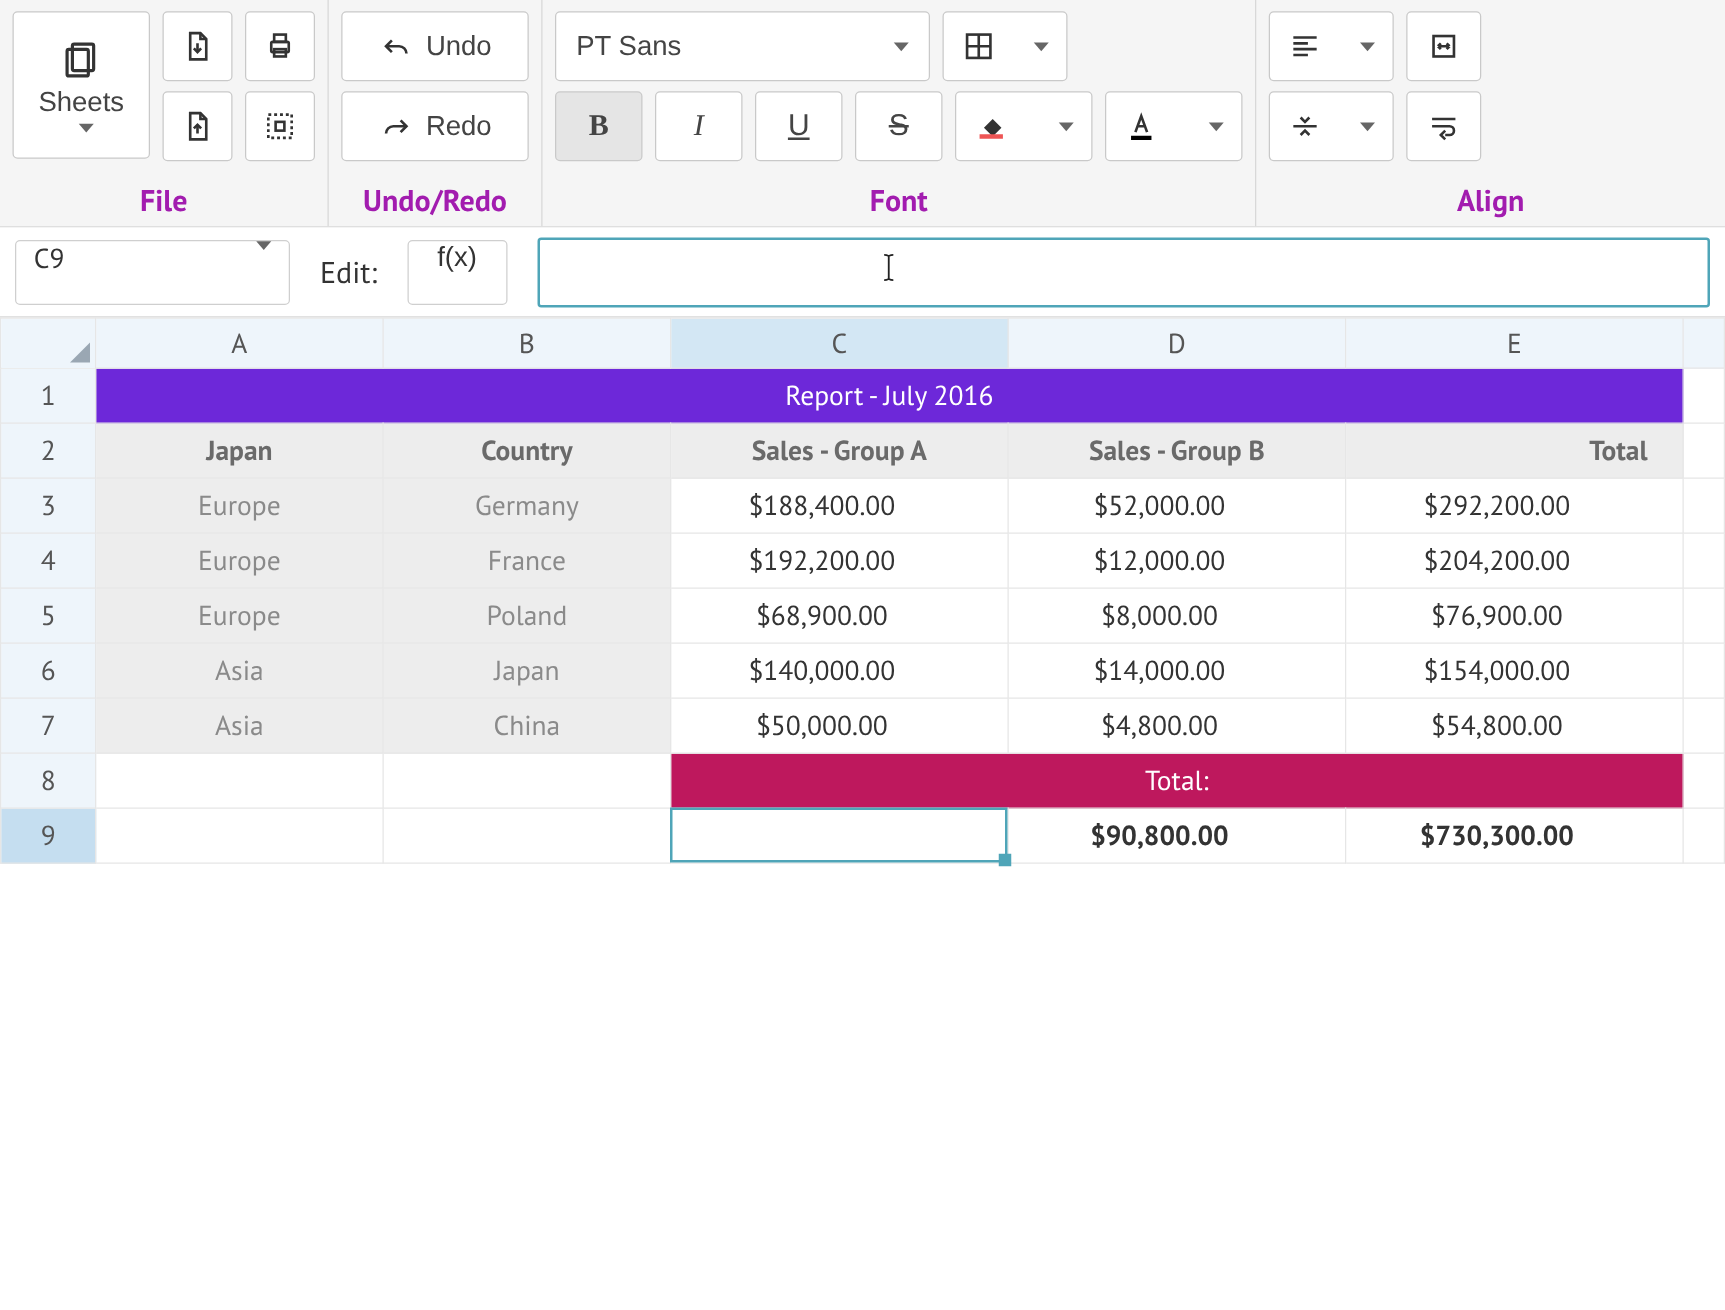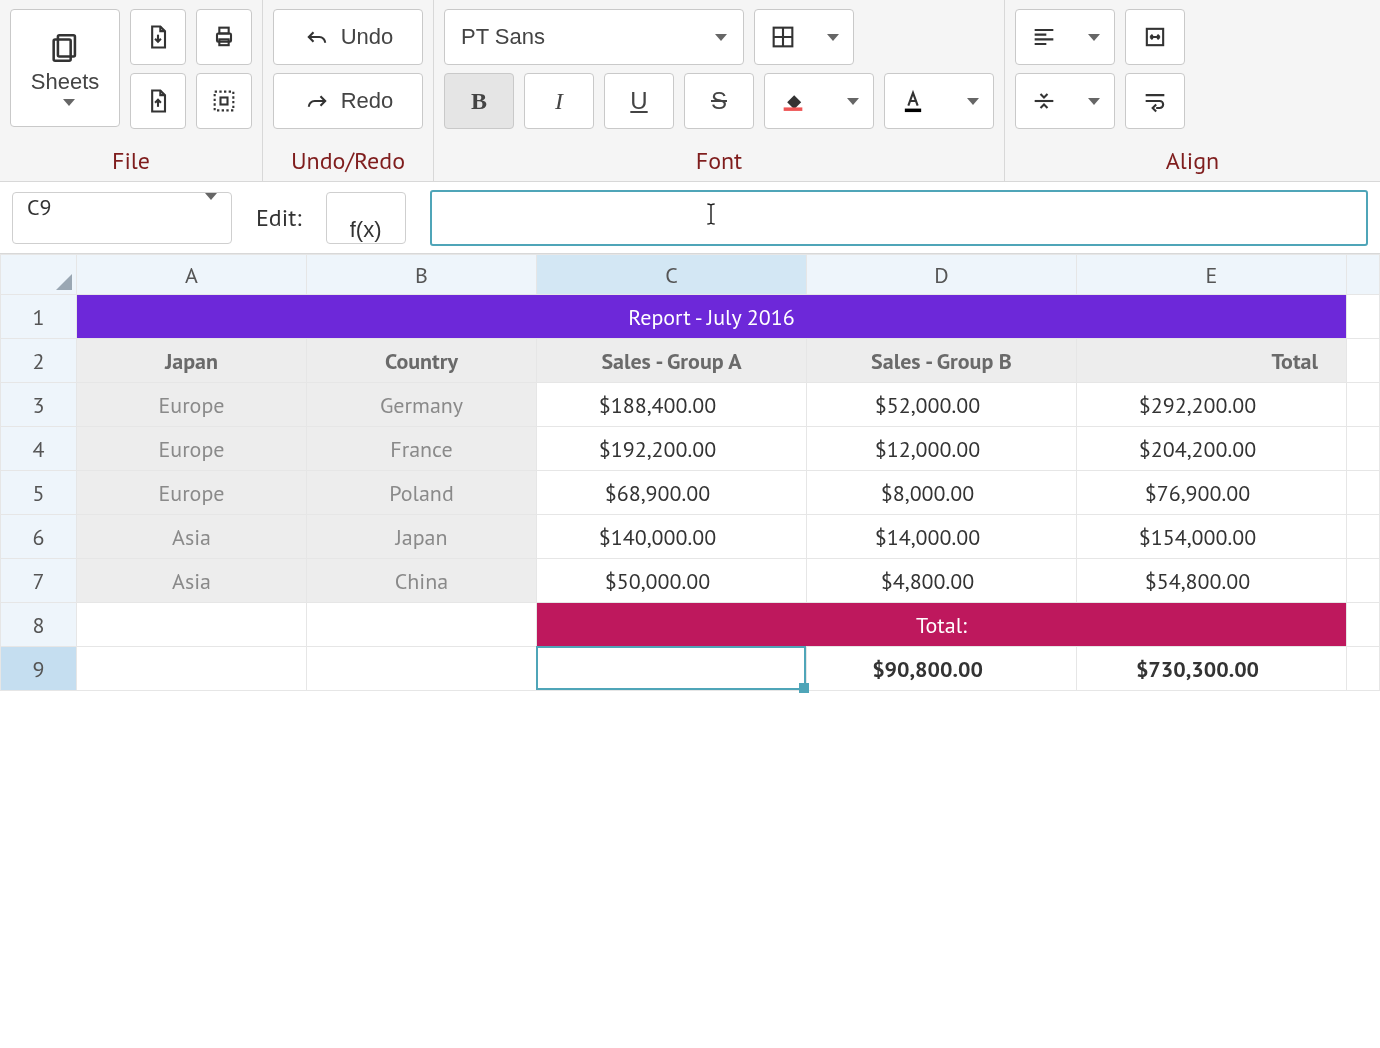--- a/index.html
+++ b/index.html
@@ -15,21 +15,21 @@
     padding: 0;
   }
   .tgroup {
     display: flex;
     flex-direction: column;
     justify-content: center;
     padding: 8px 10px 4px 10px;
     border-right: 1px solid #d8d8d8;
   }
   .tgroup-body { display: flex; align-items: flex-start; gap: 10px; height: 130px; }
-  .tgroup-label { text-align: center; font-size: 24px; color: #7f1d1d; margin-top: 6px; }
+  .tgroup-label { text-align: center; font-size: 24px; color: #a21caf; margin-top: 6px; font-weight: bold; }
 
   .btn {
     background: #fff;
     border: 1px solid #c9c9c9;
     border-radius: 4px;
     display: inline-flex;
     align-items: center;
     justify-content: center;
     cursor: pointer;
     padding: 8px;
@@ -80,21 +80,21 @@
     font-size: 22px;
     color: #333;
   }
   .edit-label { font-size: 24px; color: #333; }
   .fx-btn {
     border: 1px solid #cfcfcf;
     border-radius: 4px;
     height: 52px;
     width: 80px;
     display: inline-flex;
-    align-items: flex-end;
+    align-items: flex-start;
     justify-content: center;
     background: #fff;
     font-size: 22px;
     color: #333;
   }
   .formula-input {
     flex: 1;
     height: 56px;
     border: 2px solid #4fa5b8;
     border-radius: 3px;

